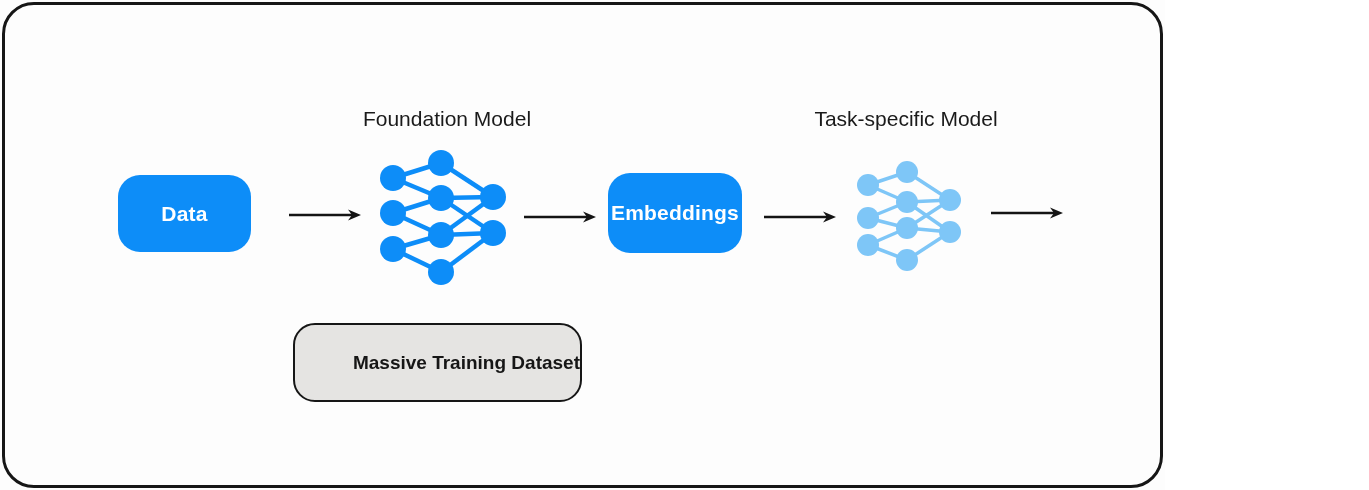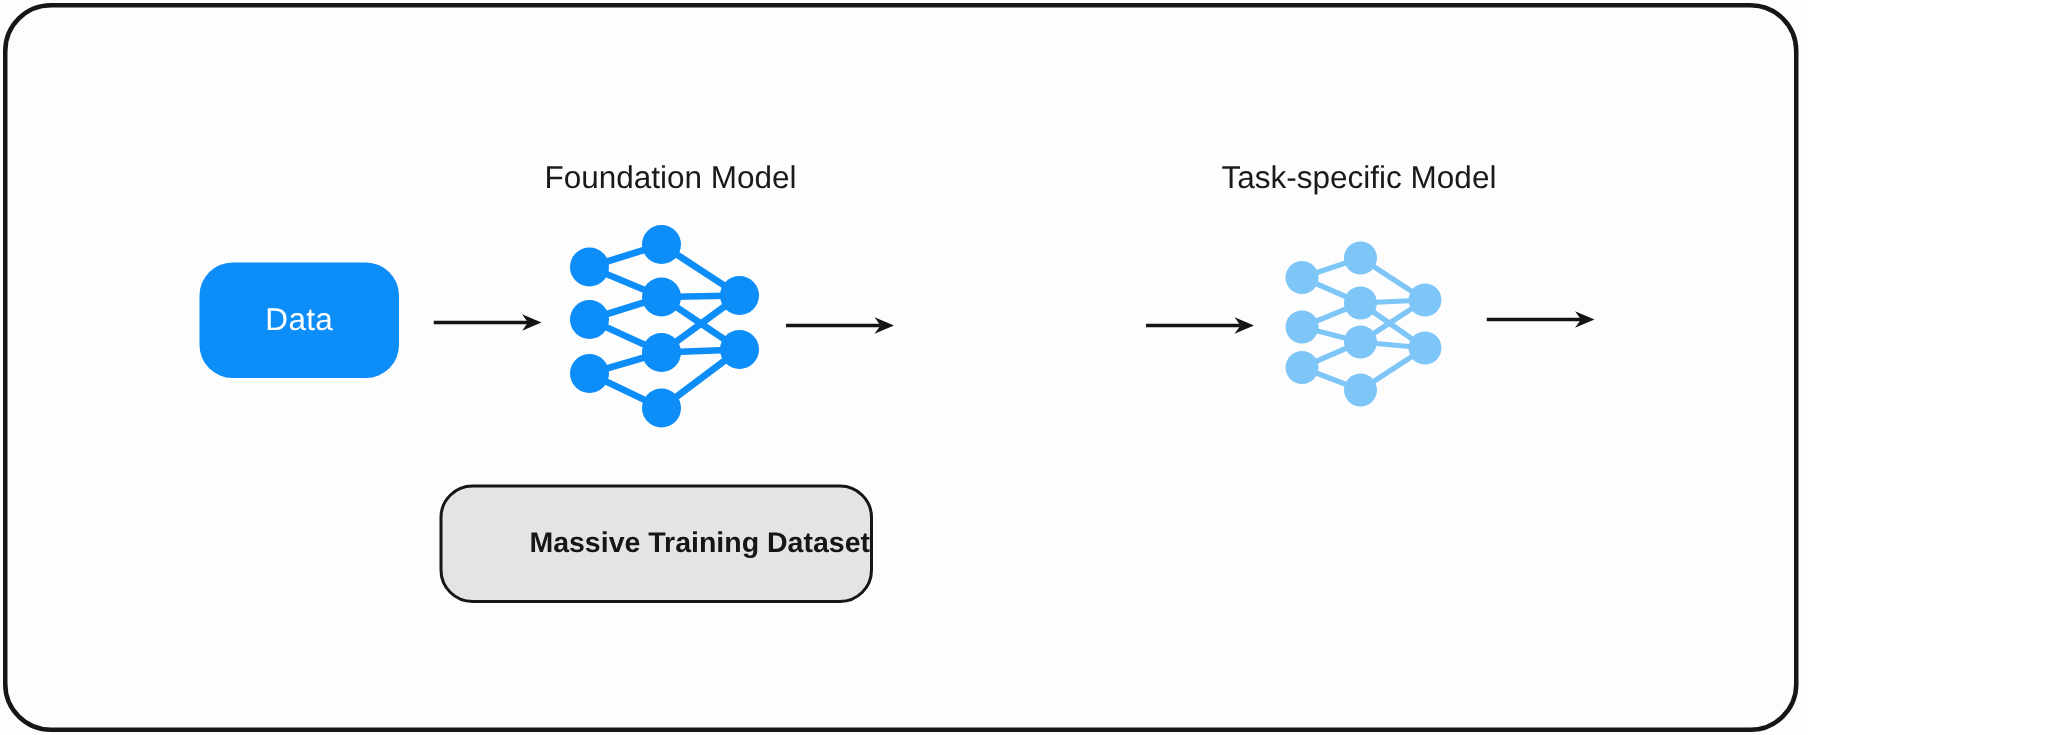--- a/index.html
+++ b/index.html
@@ -4,43 +4,41 @@
 <style>
   html, body { margin: 0; padding: 0; background: #ffffff; }
 
   .canvas {
     position: relative;
     width: 1165px;
     height: 490px;
     background: var(--background, #fdfdfd);
     font-family: "Liberation Sans", sans-serif;
     overflow: hidden;
-    padding-left: 36px;
   }
 
   .frame {
     position: absolute;
     left: 2px; top: 2px; right: 2px; bottom: 2px;
     border: 3px solid var(--border_dark, #161616);
     border-radius: 32px;
     box-sizing: border-box;
   }
 
   .blue-box {
     position: absolute;
     background: var(--primary_blue, #0d8df8);
     border-radius: 22px;
     display: flex;
     align-items: center;
     justify-content: center;
     color: var(--text_white, #ffffff);
-    font-weight: normal;
+    font-weight: bold;
     font-size: 21px;
     letter-spacing: 0.2px;
-    margin-left: 15px;
   }
   #data-box       { left: 118px;  top: 175px; width: 133px; height: 77px; }
   #embeddings-box { left: 608px;  top: 173px; width: 134px; height: 80px; }
   #prediction-box { left: 1080px; top: 174px; width: 153px; height: 79px; }
 
   .gray-box {
     position: absolute;
     background: var(--gray_fill, #e5e4e2);
     border: 2.5px solid var(--border_dark, #161616);
     border-radius: 22px;
@@ -95,20 +93,23 @@
   <div class="frame"></div>
 
   <div class="section-title" id="foundation-title">Foundation Model</div>
 
   <div class="section-title" id="task-title">Task-specific Model</div>
 
   <div class="blue-box" id="data-box">
     <span>Data</span>
   </div>
 
+  <div class="blue-box" id="embeddings-box">
+    <span>Embeddings</span>
+  </div>
 
 
   <svg class="net-svg" id="foundation-net" width="140" height="150">
     <g>
       <line x1="18" y1="33" x2="66" y2="18"></line>
       <line x1="18" y1="33" x2="66" y2="53"></line>
       <line x1="18" y1="68" x2="66" y2="53"></line>
       <line x1="18" y1="68" x2="66" y2="90"></line>
       <line x1="18" y1="104" x2="66" y2="90"></line>
       <line x1="18" y1="104" x2="66" y2="127"></line>

